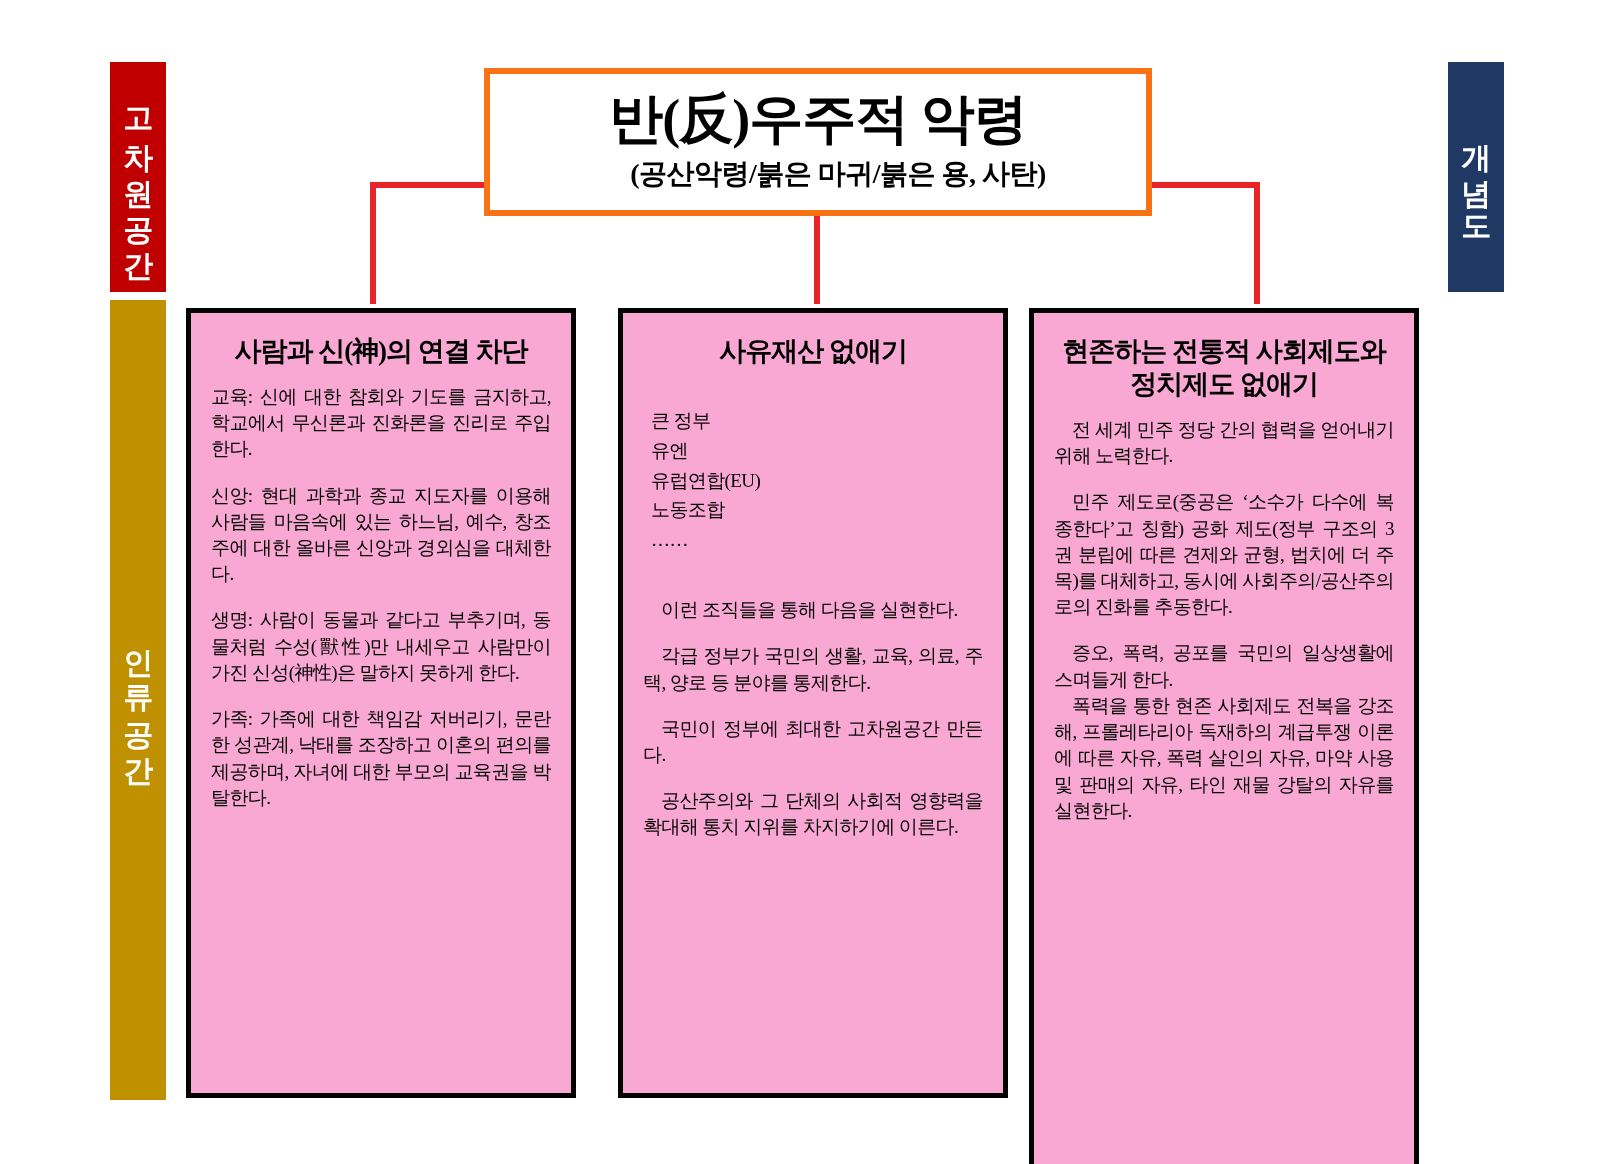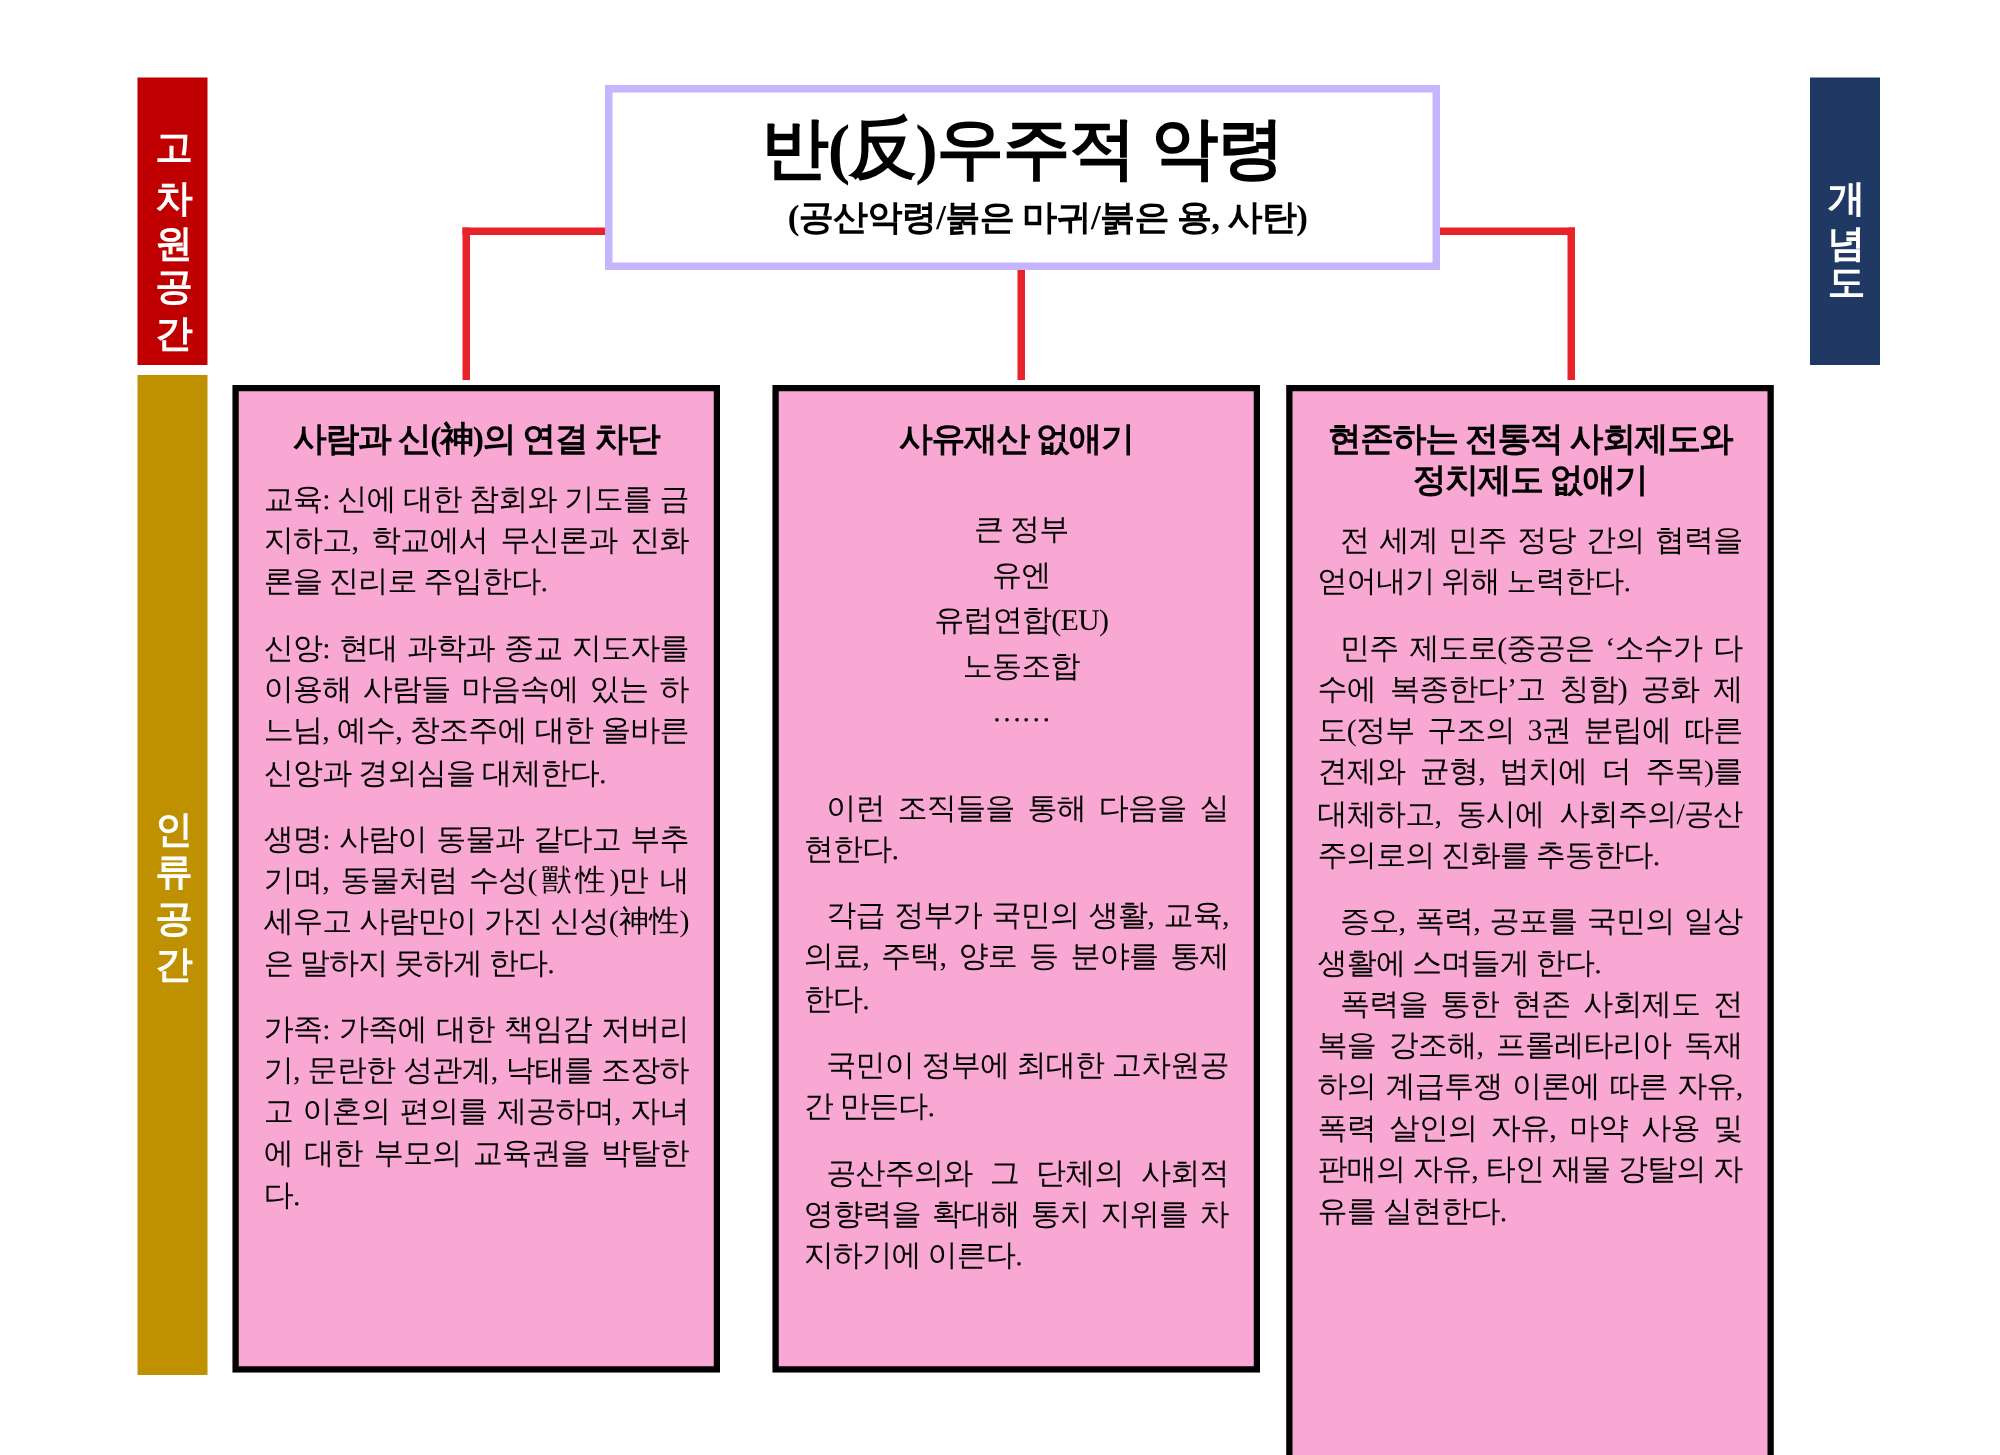--- a/index.html
+++ b/index.html
@@ -55,21 +55,21 @@
     font-size: 30px;
   }
 
   
   #root-node {
     position: absolute;
     left: 484px;
     top: 68px;
     width: 668px;
     height: 148px;
-    border: 6px solid #c4b5fd;
+    border: 6px solid #f97316;
     background: #ffffff;
     box-sizing: border-box;
     display: flex;
     flex-direction: column;
     align-items: center;
     justify-content: center;
   }
   #root-title {
     font-size: 54px;
     font-weight: bold;
@@ -114,29 +114,29 @@
   .col-title {
     text-align: center;
     font-size: 27px;
     font-weight: bold;
     line-height: 1.22;
     letter-spacing: -1px;
     margin-bottom: 16px;
   }
   .col-body p {
     margin: 0 0 20px 0;
-    font-size: 24px;
+    font-size: 19px;
     line-height: 1.38;
     text-align: justify;
     text-justify: inter-character;
     letter-spacing: -0.6px;
   }
   .col-body p.indent { text-indent: 18px; }
   .col-body p.plain {
-    text-align: center;
+    text-align: left;
     line-height: 1.36;
     margin-bottom: 4px;
     text-indent: 8px;
   }
   .col-body p.last { margin-bottom: 0; }
   .spacer-24 { height: 24px; }
   .spacer-40 { height: 40px; }
 </style>
 </head>
 <body>

